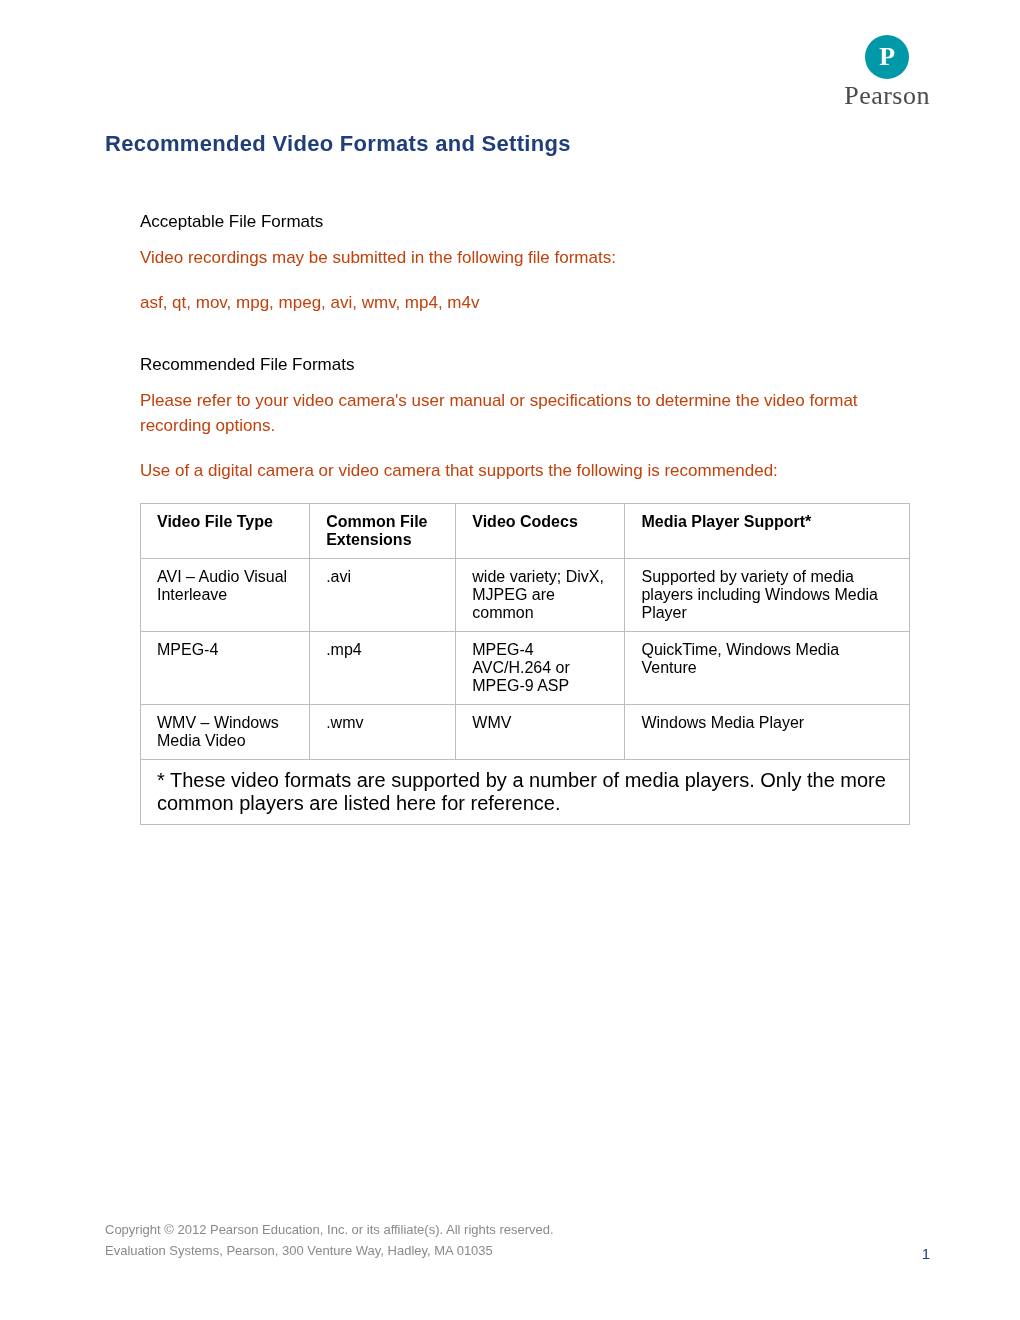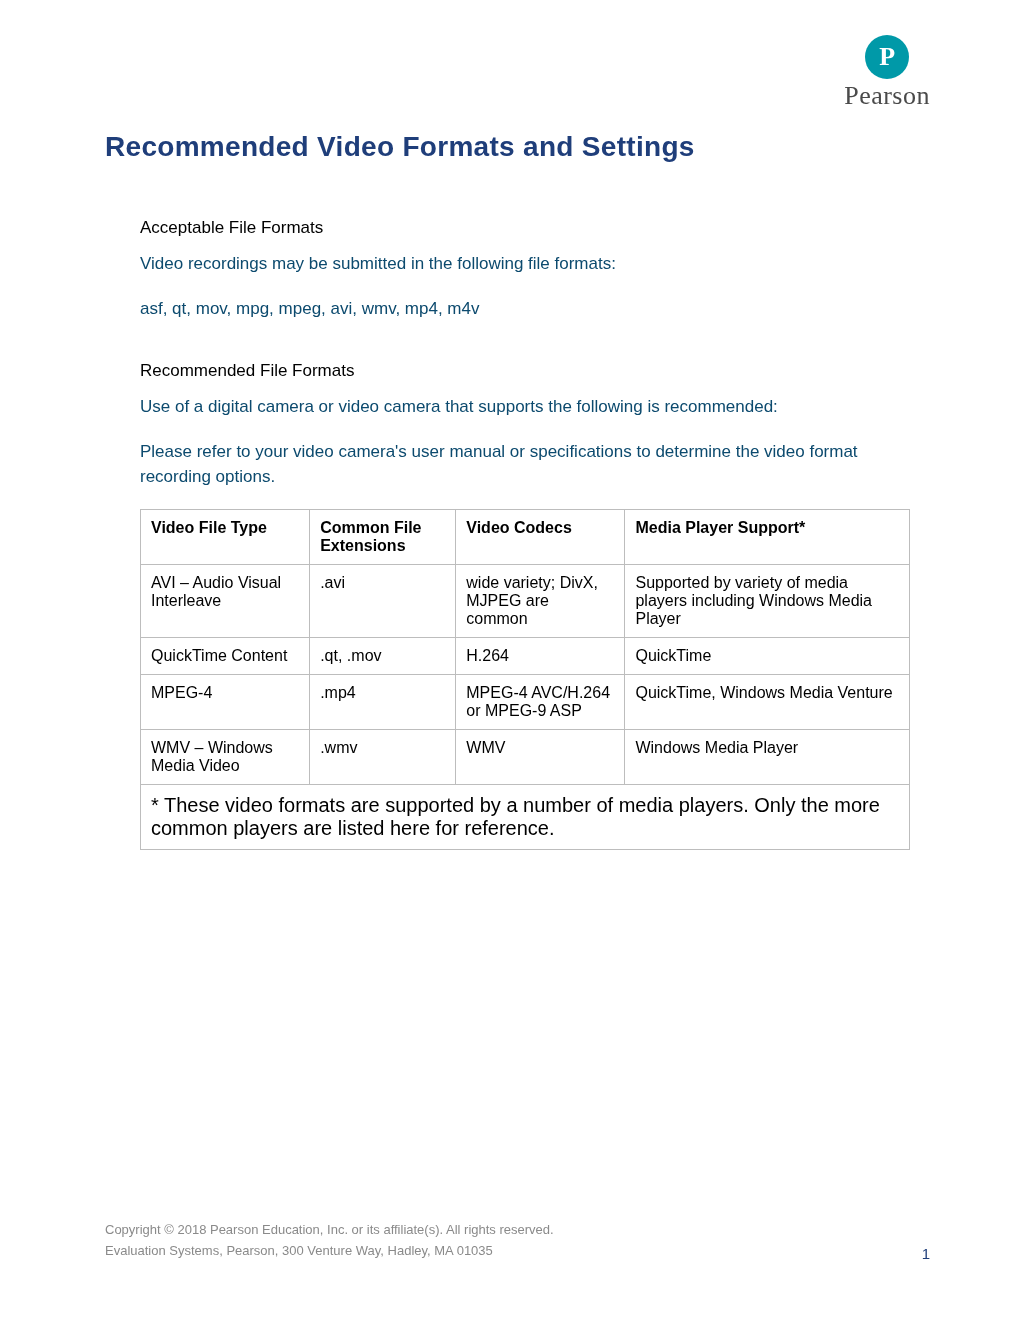--- a/index.html
+++ b/index.html
@@ -44,51 +44,51 @@
       font-family: Georgia, serif;
     }
     .logo-text {
       font-family: Georgia, 'Times New Roman', serif;
       font-size: 26px;
       color: #4a4a4a;
       letter-spacing: 0.5px;
     }
     h1.title {
       color: #1f3e7a;
-      font-size: 28px;
+      font-size: 22px;
       font-weight: bold;
       margin-bottom: 55px;
       letter-spacing: 0.3px;
     }
     .content {
       padding-left: 35px;
       padding-right: 20px;
     }
     h2.section {
       font-size: 17px;
       font-weight: normal;
       color: #000;
       margin-bottom: 14px;
     }
     p.body {
       font-size: 17px;
-      color: #0c4a6e;
+      color: #c2410c;
       line-height: 1.45;
       margin-bottom: 20px;
     }
     .spacer { height: 20px; }
     table.formats {
       width: 100%;
       border-collapse: collapse;
       margin-top: 8px;
     }
     table.formats th,
     table.formats td {
       border: 1px solid #bdbdbd;
-      padding: 9px 10px;
+      padding: 9px 16px;
       text-align: left;
       vertical-align: top;
       font-size: 16px;
       color: #000;
     }
     table.formats th {
       font-weight: bold;
       background: #fff;
     }
     table.formats .note-row td {
@@ -136,44 +136,38 @@
 
   <div class="content">
 
     <h2 class="section">Acceptable File Formats</h2>
     <p class="body">Video recordings may be submitted in the following file formats:</p>
     <p class="body">asf, qt, mov, mpg, mpeg, avi, wmv, mp4, m4v</p>
 
     <div class="spacer"></div>
 
     <h2 class="section">Recommended File Formats</h2>
+    <p class="body">Please refer to your video camera's user manual or specifications to determine the video format recording options.</p>
     <p class="body">Use of a digital camera or video camera that supports the following is recommended:</p>
-    <p class="body">Please refer to your video camera's user manual or specifications to determine the video format recording options.</p>
 
     <table class="formats">
       <thead>
         <tr>
           <th class="col-1">Video File Type</th>
           <th class="col-2">Common File Extensions</th>
           <th class="col-3">Video Codecs</th>
           <th class="col-4">Media Player Support*</th>
         </tr>
       </thead>
       <tbody>
         <tr>
           <td>AVI – Audio Visual Interleave</td>
           <td>.avi</td>
           <td>wide variety; DivX, MJPEG are common</td>
           <td>Supported by variety of media players including Windows Media Player</td>
-        </tr>
-        <tr>
-          <td>QuickTime Content</td>
-          <td>.qt, .mov</td>
-          <td>H.264</td>
-          <td>QuickTime</td>
         </tr>
         <tr>
           <td>MPEG-4</td>
           <td>.mp4</td>
           <td>MPEG-4 AVC/H.264 or MPEG-9 ASP</td>
           <td>QuickTime, Windows Media Venture</td>
         </tr>
         <tr>
           <td>WMV – Windows Media Video</td>
           <td>.wmv</td>
@@ -182,18 +176,18 @@
         </tr>
         <tr class="note-row">
           <td colspan="4">* These video formats are supported by a number of media players. Only the more common players are listed here for reference.</td>
         </tr>
       </tbody>
     </table>
 
   </div>
 
   <div class="footer">
-    <div class="footer-line">Copyright © 2018 Pearson Education, Inc. or its affiliate(s). All rights reserved.</div>
+    <div class="footer-line">Copyright © 2012 Pearson Education, Inc. or its affiliate(s). All rights reserved.</div>
     <div class="footer-line">Evaluation Systems, Pearson, 300 Venture Way, Hadley, MA 01035</div>
     <div class="page-num">1</div>
   </div>
 
 </div>
 
 </body></html>

